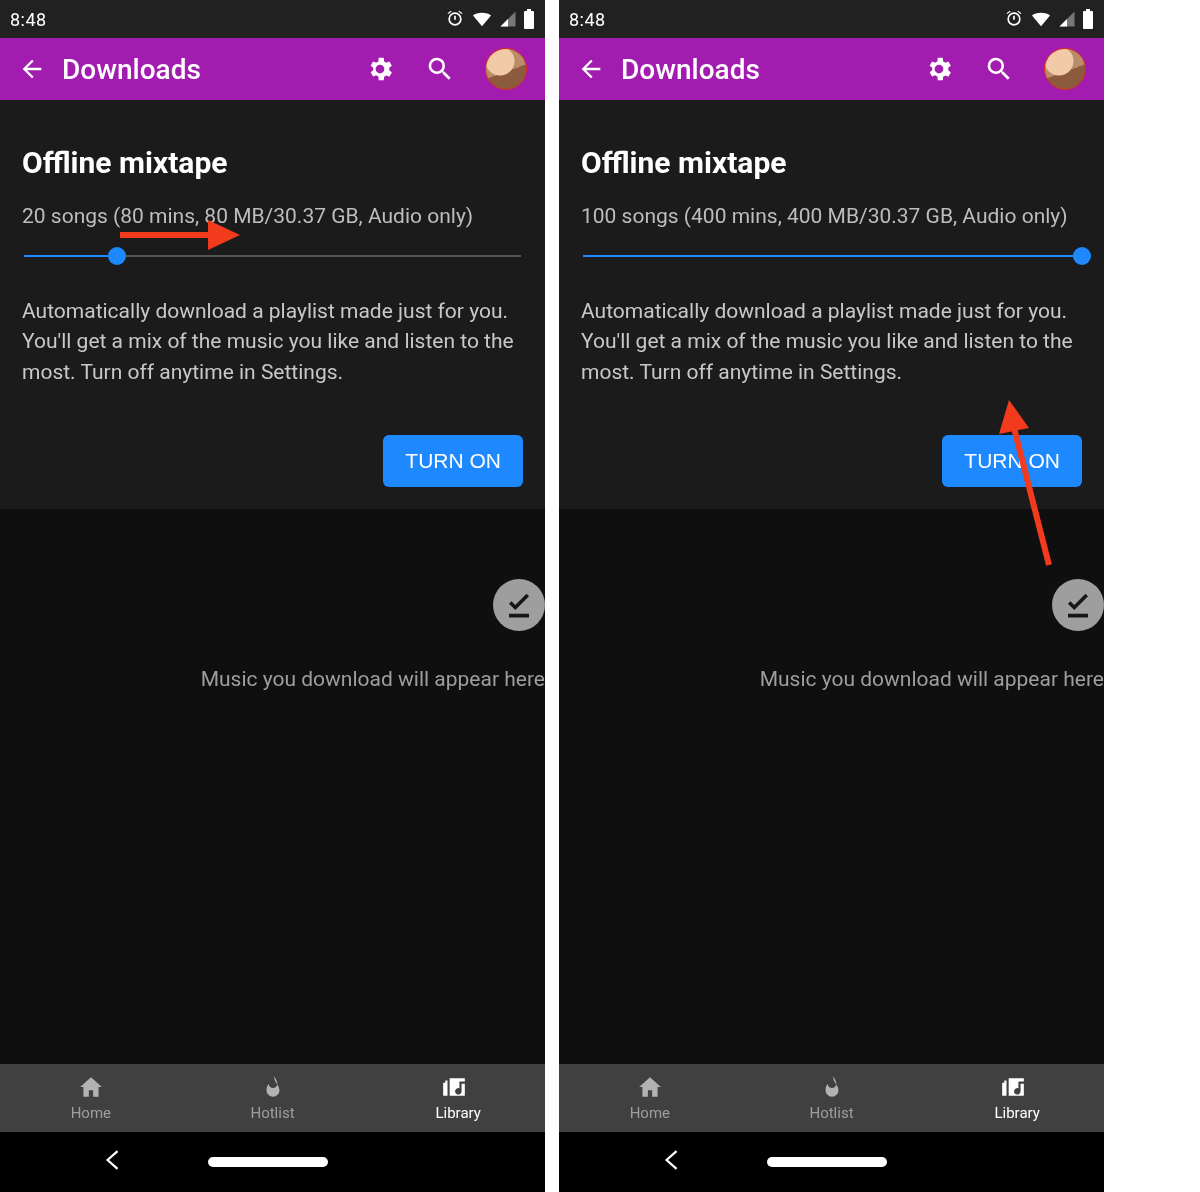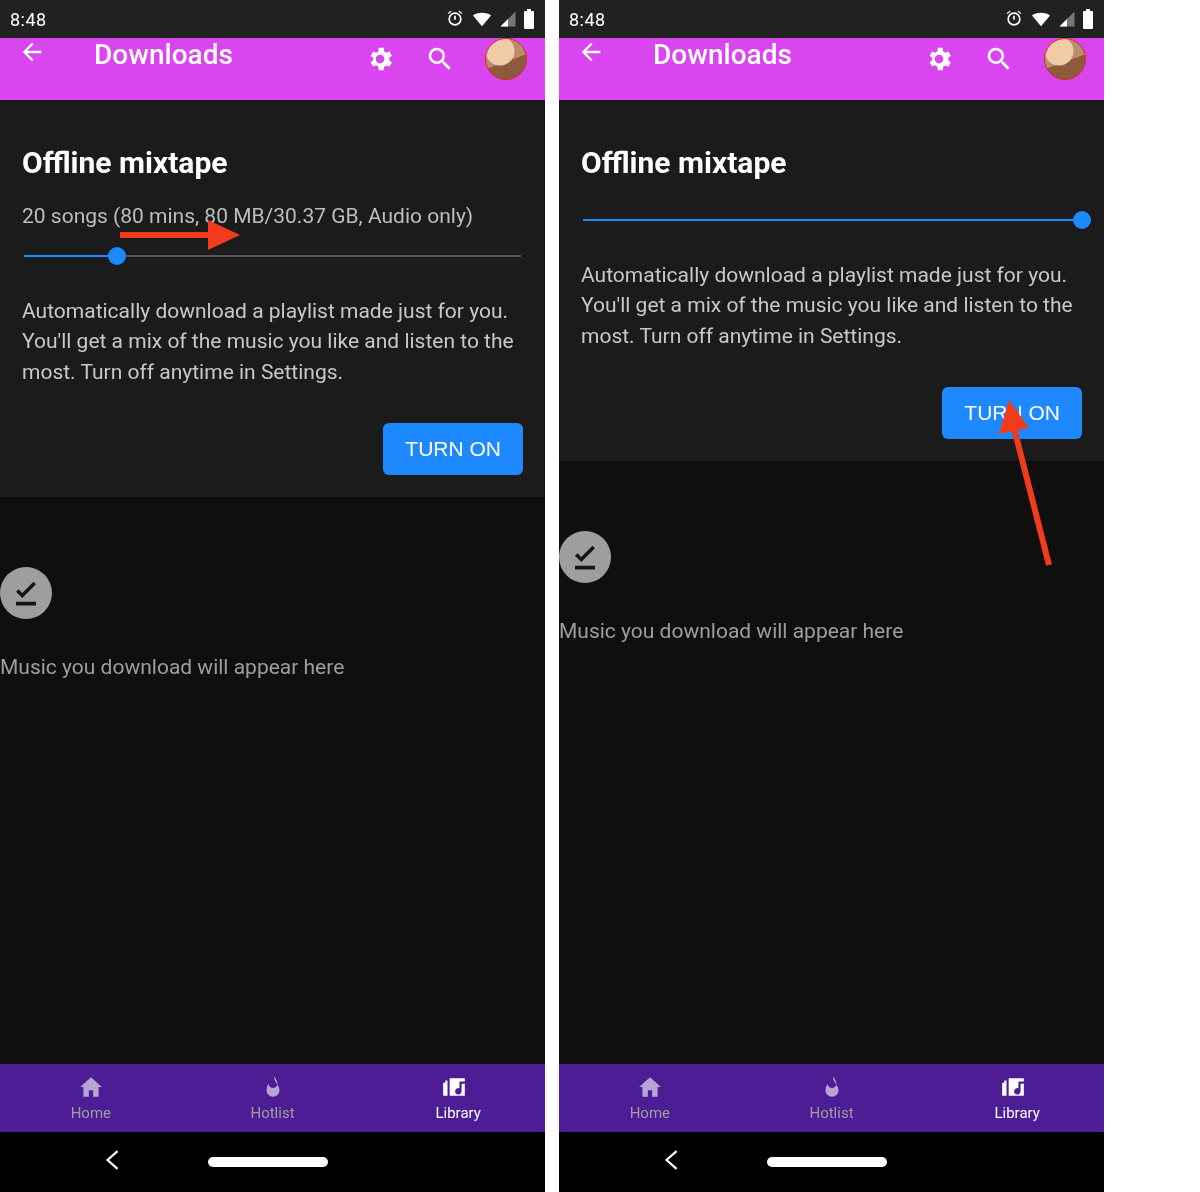--- a/index.html
+++ b/index.html
@@ -32,25 +32,25 @@
       color: #fff;
       font-size: 18px;
       letter-spacing: .5px;
     }
     .status-right { display: flex; align-items: center; gap: 6px; }
     .status-right svg { display: block; }
 
     
     .app-bar {
       height: 62px;
-      background: #d946ef;
-      display: flex;
-      align-items: flex-start;
+      background: #a21caf;
+      display: flex;
+      align-items: center;
       padding: 0 18px;
-      gap: 48px;
+      gap: 16px;
     }
     .app-title {
       color: #fff;
       font-size: 28px;
       font-weight: 500;
       flex: 1;
     }
     .app-icons { display: flex; align-items: center; gap: 30px; }
     .icon-btn { display:flex; align-items:center; justify-content:center; cursor:pointer; }
     .avatar {
@@ -99,48 +99,48 @@
       position: absolute;
       width: 18px; height: 18px; border-radius: 50%;
       background: #1e88ff; transform: translate(-50%, 0);
       top: 7px;
     }
 
     .desc {
       color: #c8c8c8;
       font-size: 21px;
       line-height: 1.45;
-      margin-bottom: 36px;
+      margin-bottom: 48px;
     }
     .btn-row { display:flex; justify-content:flex-end; }
     .btn {
       background:#1e88ff; color:#fff;
       font-size: 21px; font-weight:500;
       padding: 14px 22px; border:none; cursor:pointer;
       border-radius: 6px;
     }
 
     
     .empty-area {
       flex:1;
       background:#0f0f0f;
-      display:flex; flex-direction:column; align-items:flex-start;
+      display:flex; flex-direction:column; align-items:flex-end;
       padding-top: 70px;
       gap: 36px;
     }
     .empty-circle {
       width:52px; height:52px; border-radius:50%;
       background:#9e9e9e; display:flex; align-items:center; justify-content:center;
     }
     .empty-text { color:#9e9e9e; font-size:21px; }
 
     
     .tabs {
       height: 68px;
-      background:#4c1d95;
+      background:#404040;
       display:flex;
     }
     .tab { flex:1; display:flex; flex-direction:column; align-items:center; justify-content:center; gap:4px; cursor:pointer;}
     .tab-label { font-size:15px; color:#9e9e9e; }
     .tab.active .tab-label { color:#fff;margin-left:8px; }
     .tab svg { opacity:.6; }
     .tab.active svg { opacity:1; }
 
     
     .nav-bar {
@@ -310,20 +310,21 @@
         <svg width="30" height="30" viewBox="0 0 24 24" fill="#fff">
             <path d="M15.5 14h-.8l-.3-.3a6.5 6.5 0 10-.7.7l.3.3v.8l5 5 1.5-1.5zm-6 0a4.5 4.5 0 114.5-4.5A4.5 4.5 0 019.5 14z"></path>
           </svg>
       </div>
       <div class="avatar"></div>
     </div>
   </div>
 
   <div class="content">
     <div class="section-title">Offline mixtape</div>
+    <div class="summary">100 songs (400 mins, 400 MB/30.37 GB, Audio only)</div>
     <div class="slider-wrap">
       <div class="track-bg"></div>
       <div class="track-fill" style="width:100%"></div>
       <div class="thumb" style="left:100%"></div>
     </div>
     <div class="desc">Automatically download a playlist made just for you. You'll get a mix of the music you like and listen to the most. Turn off anytime in Settings.</div>
     <div class="btn-row">
       <button class="btn">TURN ON</button>
     </div>
   </div>

